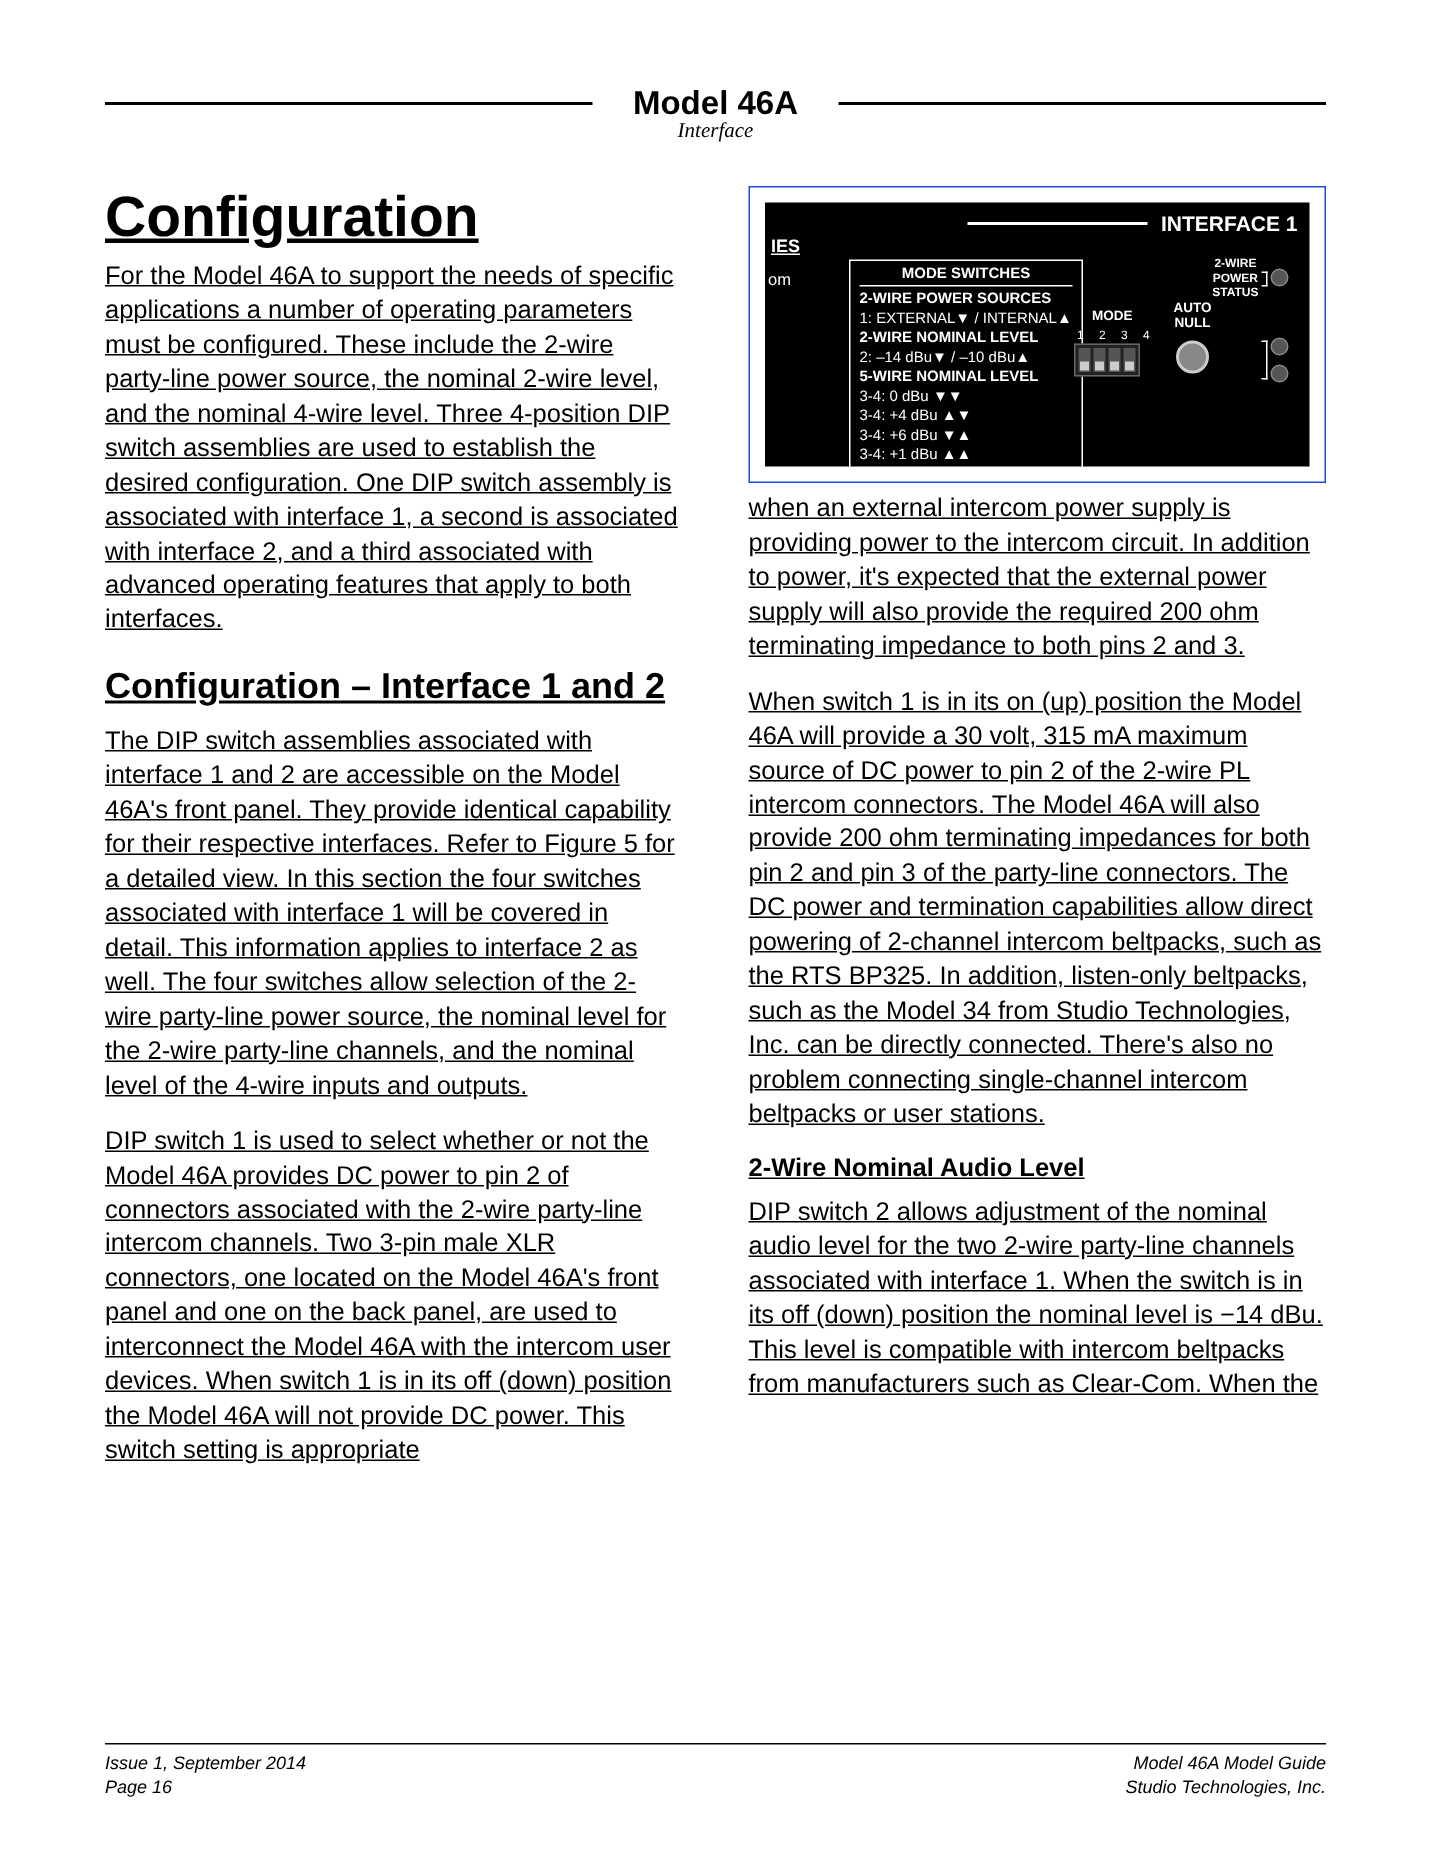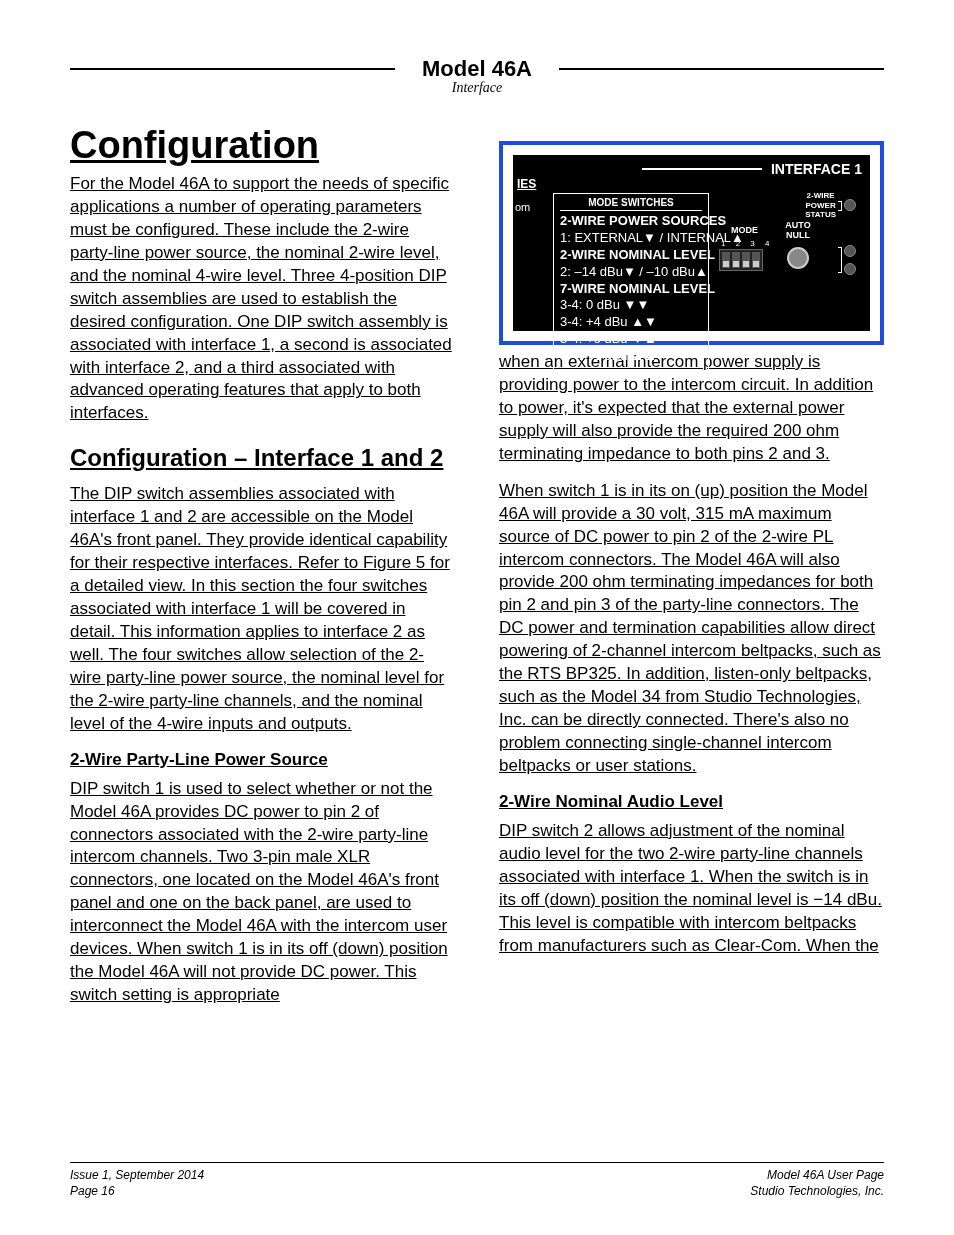--- a/index.html
+++ b/index.html
@@ -64,25 +64,24 @@
       font-weight: bold;
       margin-top: 14px;
       margin-bottom: 8px;
     }
     p {
       font-size: 17px;
       line-height: 1.35;
       margin-bottom: 14px;
     }
     .figure {
-      border: 4px solid #1d4ed8;
+      border: 1px solid #1d4ed8;
       padding: 10px 10px 10px 10px;
       margin-bottom: 6px;
       background: #fff;
-      margin-top: 17px;
     }
     .fig-panel {
       background: #000;
       color: #fff;
       padding: 10px 8px 12px 6px;
       position: relative;
       height: 176px;
       font-family: Arial, sans-serif;
     }
     .fig-panel .ies {
@@ -110,36 +109,36 @@
     .fig-panel .interface-line {
       position: absolute;
       right: 108px;
       top: 13px;
       width: 120px;
       height: 2px;
       background: #fff;
     }
     .mode-box {
       position: absolute;
-      left: 40px;
+      left: 56px;
       top: 38px;
       border: 1px solid #fff;
       padding: 3px 6px 5px 6px;
       width: 156px;
     }
     .mode-box .title {
       font-size: 10px;
       font-weight: bold;
       text-align: center;
       border-bottom: 1px solid #fff;
       padding-bottom: 2px;
       margin-bottom: 2px;
     }
     .mode-box .line {
-      font-size: 13px;
+      font-size: 10px;
       line-height: 1.3;
       white-space: nowrap;
     }
     .mode-box .bold { font-weight: bold; }
     .mode-label {
       position: absolute;
       left: 218px;
       top: 70px;
       font-size: 9px;
       font-weight: bold;
@@ -266,38 +265,37 @@
   </div>
   <div class="header-sub">Interface</div>
 </div>
 
 <div class="content">
   <div class="col">
     <h1>Configuration</h1>
     <p>For the Model 46A to support the needs of specific applications a number of operating parameters must be configured. These include the 2-wire party-line power source, the nominal 2-wire level, and the nominal 4-wire level. Three 4-position DIP switch assemblies are used to establish the desired configuration. One DIP switch assembly is associated with interface 1, a second is associated with interface 2, and a third associated with advanced operating features that apply to both interfaces.</p>
     <h2>Configuration – Interface 1 and 2</h2>
     <p>The DIP switch assemblies associated with interface 1 and 2 are accessible on the Model 46A's front panel. They provide identical capability for their respective interfaces. Refer to Figure 5 for a detailed view. In this section the four switches associated with interface 1 will be covered in detail. This information applies to interface 2 as well. The four switches allow selection of the 2-wire party-line power source, the nominal level for the 2-wire party-line channels, and the nominal level of the 4-wire inputs and outputs.</p>
-    <h3>2-Wire Party-Line Power Source</h3>
     <p>DIP switch 1 is used to select whether or not the Model 46A provides DC power to pin 2 of connectors associated with the 2-wire party-line intercom channels. Two 3-pin male XLR connectors, one located on the Model 46A's front panel and one on the back panel, are used to interconnect the Model 46A with the intercom user devices. When switch 1 is in its off (down) position the Model 46A will not provide DC power. This switch setting is appropriate</p>
   </div>
 
   <div class="col">
     <div class="figure">
       <div class="fig-panel">
         <div class="interface-line"></div>
         <div class="interface-label">INTERFACE 1</div>
         <div class="ies">IES</div>
         <div class="om">om</div>
         <div class="mode-box">
           <div class="title">MODE SWITCHES</div>
           <div class="line bold">2-WIRE POWER SOURCES</div>
           <div class="line">  1: EXTERNAL▼ / INTERNAL▲</div>
           <div class="line bold">2-WIRE NOMINAL LEVEL</div>
           <div class="line">  2: –14 dBu▼ / –10 dBu▲</div>
-          <div class="line bold">7-WIRE NOMINAL LEVEL</div>
+          <div class="line bold">5-WIRE NOMINAL LEVEL</div>
           <div class="line">  3-4:  0 dBu ▼▼</div>
           <div class="line">  3-4: +4 dBu ▲▼</div>
           <div class="line">  3-4: +6 dBu ▼▲</div>
           <div class="line">  3-4: +1 dBu ▲▲</div>
         </div>
         <div class="mode-label">MODE</div>
         <div class="dip-nums">1 2 3 4</div>
         <div class="dip-switches">
           <div class="sw"></div>
           <div class="sw"></div>
@@ -323,16 +321,16 @@
     <p>DIP switch 2 allows adjustment of the nominal audio level for the two 2-wire party-line channels associated with interface 1. When the switch is in its off (down) position the nominal level is −14 dBu. This level is compatible with intercom beltpacks from manufacturers such as Clear-Com. When the</p>
   </div>
 </div>
 
 <div class="footer">
   <div class="left">
     <div>Issue 1, September 2014</div>
     <div>Page 16</div>
   </div>
   <div class="right">
-    <div>Model 46A User Page</div>
+    <div>Model 46A Model Guide</div>
     <div>Studio Technologies, Inc.</div>
   </div>
 </div>
 
 </body></html>

